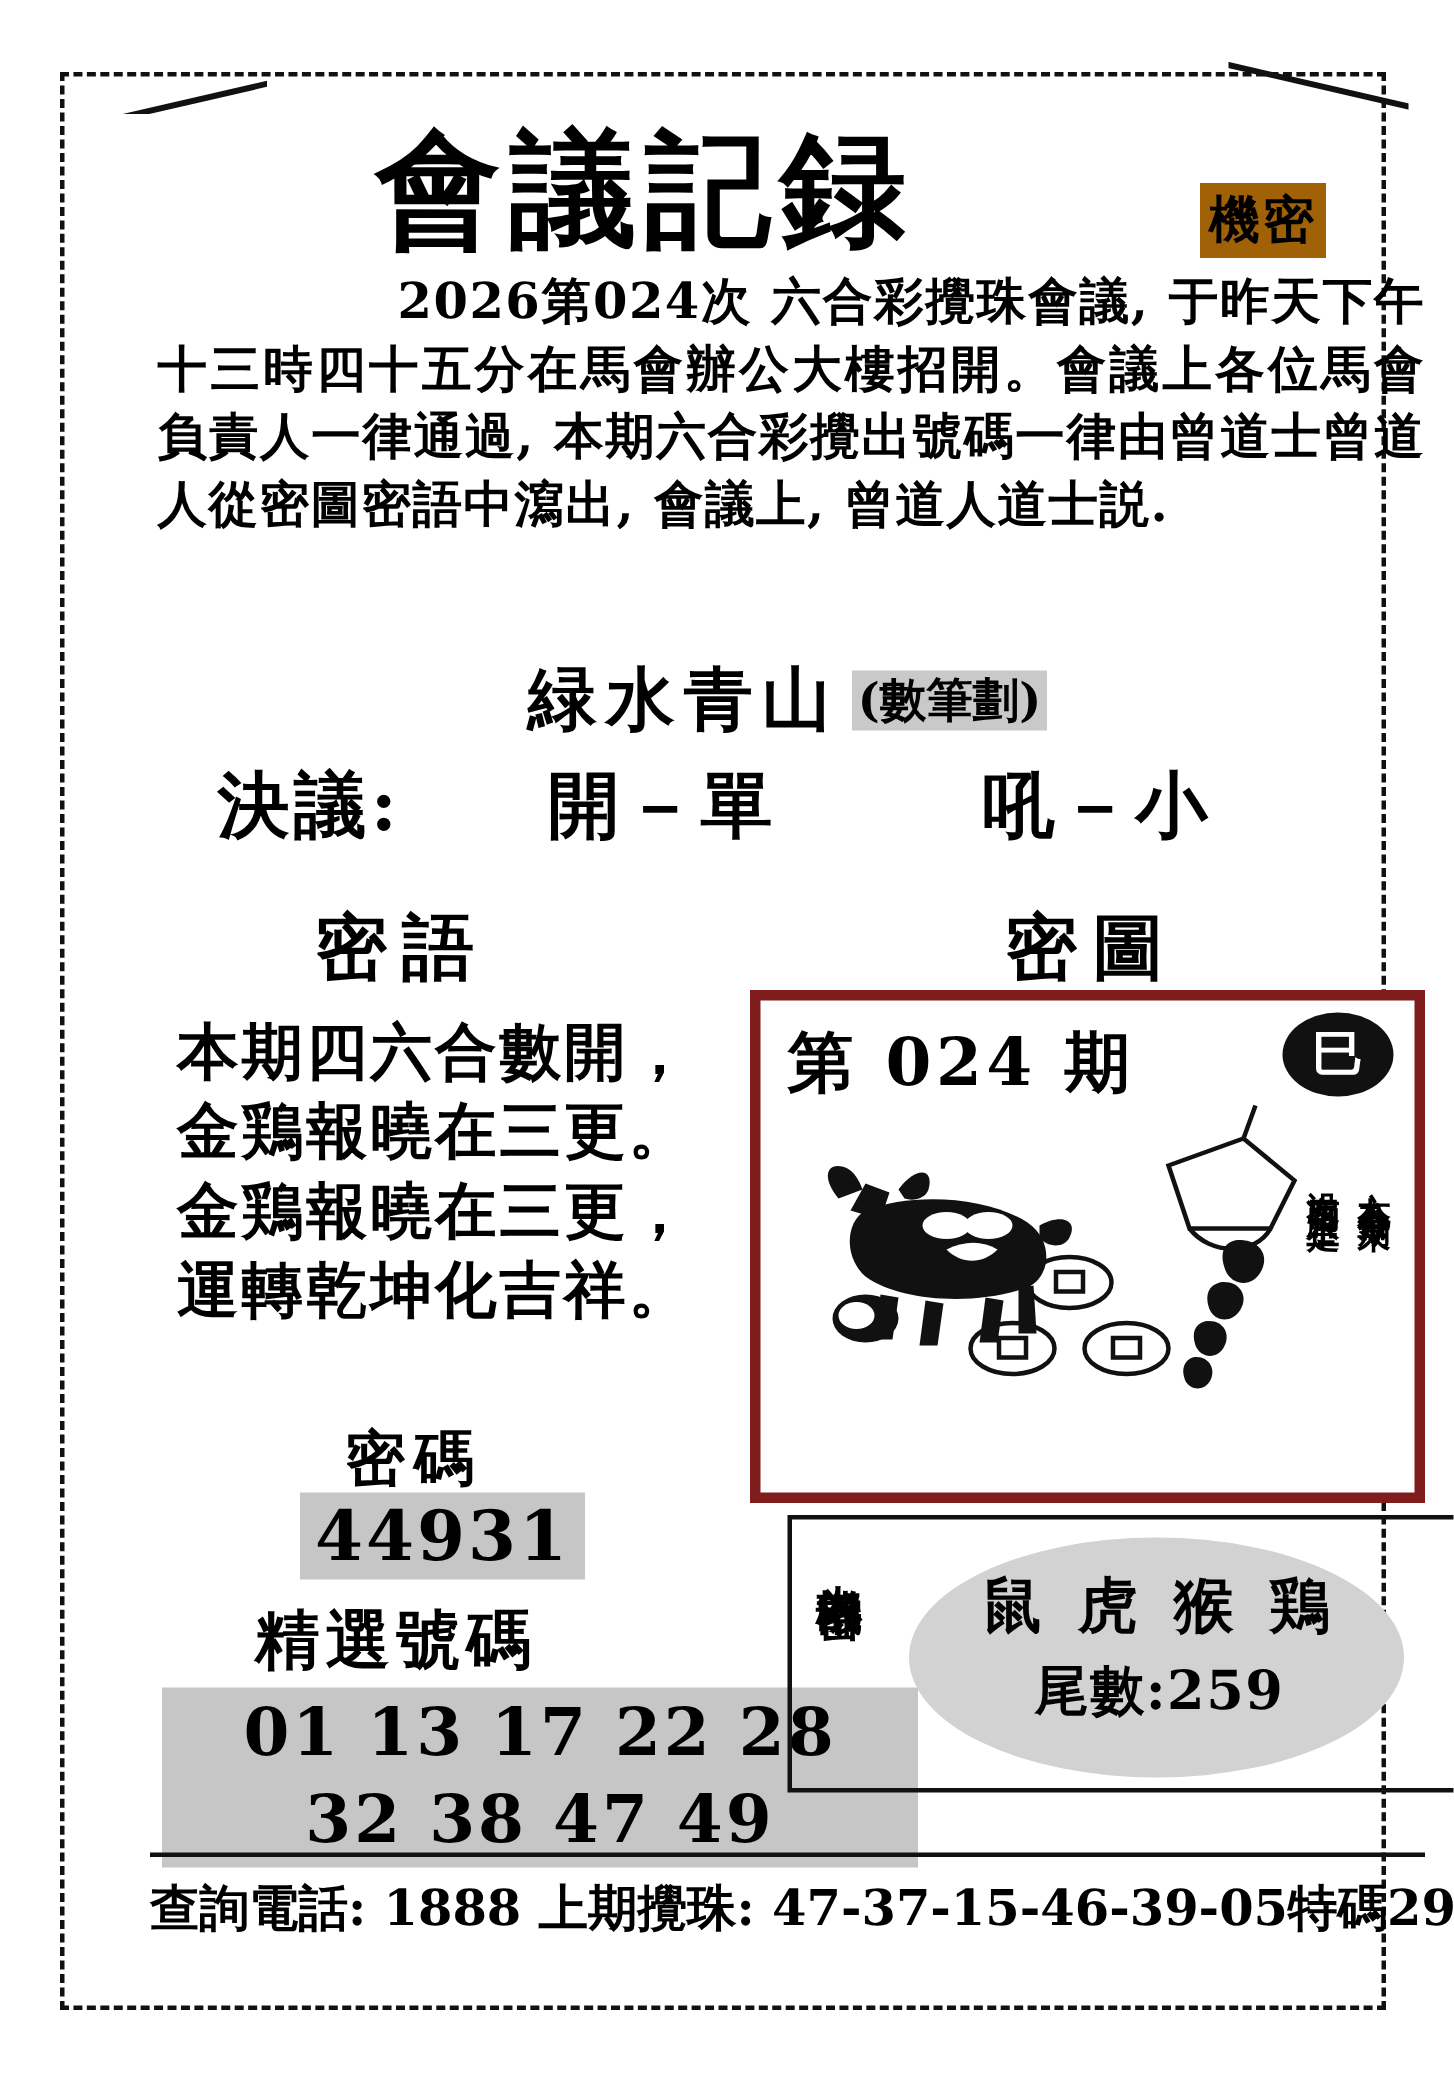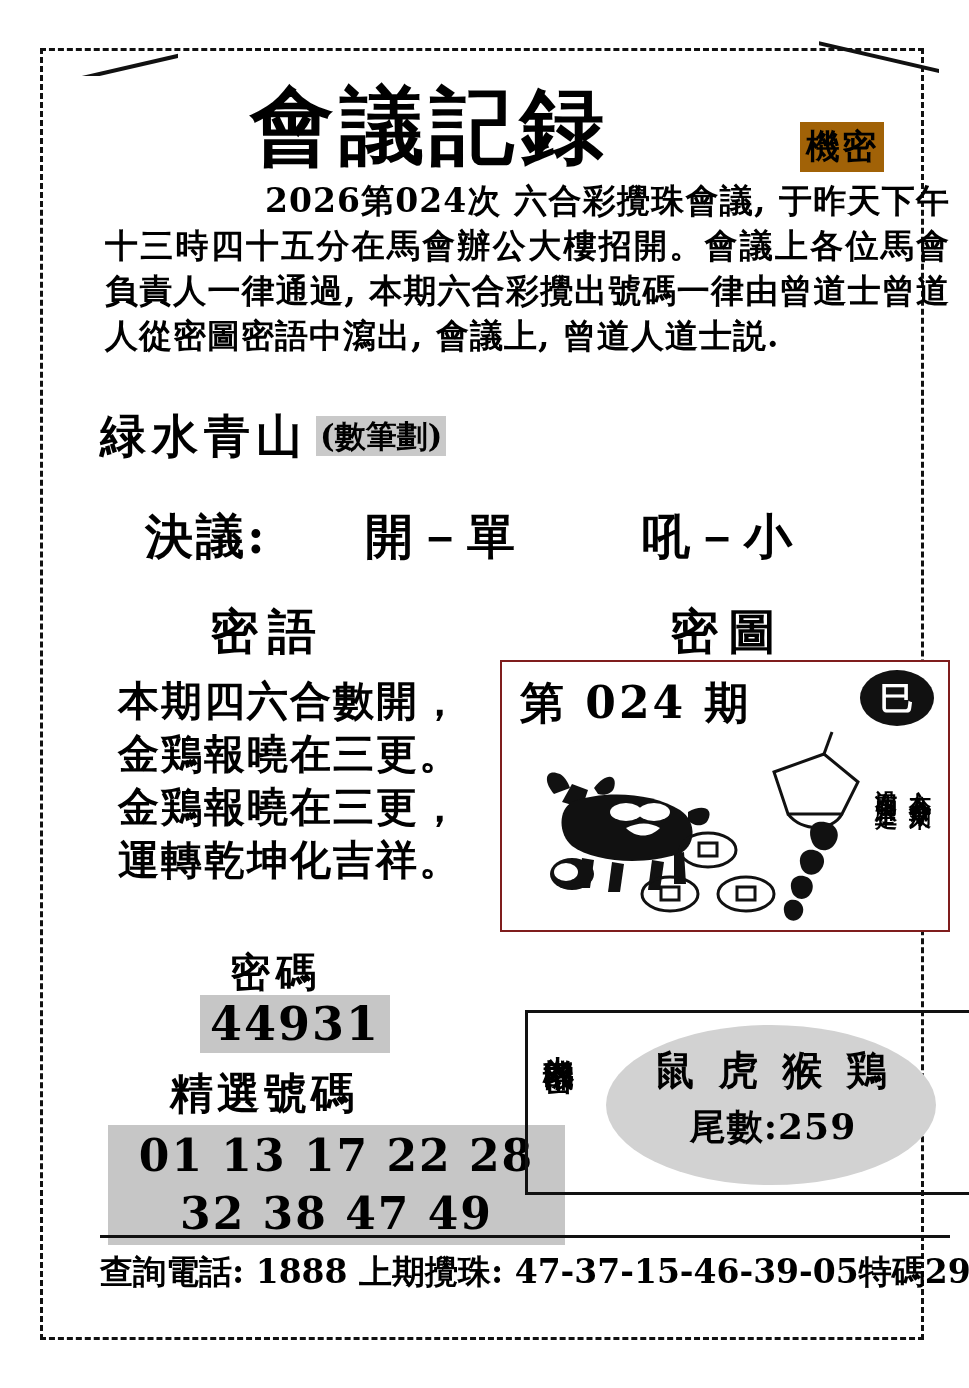--- a/index.html
+++ b/index.html
@@ -115,22 +115,23 @@
     line-height: 45px;
     text-align: justify;
     letter-spacing: 1px;
   }
   .para .indent { display: inline-block; width: 160px; }
 
   
   .slogan-row {
     position: absolute;
     left: 0;
-    top: 346px;
+    top: 376px;
     width: 850px;
+    text-align: center;
   }
   .slogan {
     font-size: 46px;
     font-weight: bold;
     letter-spacing: 6px;
     vertical-align: middle;
   }
   .slogan-note {
     font-size: 31px;
     font-weight: bold;
@@ -145,21 +146,21 @@
     position: absolute;
     left: 0;
     top: 445px;
     width: 850px;
     font-size: 48px;
     font-weight: bold;
     letter-spacing: 3px;
   }
   .res-label { position: absolute; left: 45px; top: 0; }
   .res-a { position: absolute; left: 265px; top: 0; }
-  .res-b { position: absolute; left: 542px; top: 0; }
+  .res-b { position: absolute; left: 555px; top: 0; }
 
   
   .sec-head-left {
     position: absolute;
     left: 110px;
     top: 540px;
     font-size: 48px;
     font-weight: bold;
     letter-spacing: 10px;
   }
@@ -207,38 +208,38 @@
     left: 70px;
     top: 1005px;
     font-size: 43px;
     font-weight: bold;
     letter-spacing: 4px;
   }
   .picked-nums {
     position: absolute;
     left: 8px;
     top: 1065px;
-    width: 457px;
+    width: 504px;
     text-align: center;
     font-size: 44px;
     font-weight: bold;
     line-height: 58px;
     background: #c6c6c6;
     padding: 2px 0;
     letter-spacing: 2px;
   }
 
   
   .pic-box {
     position: absolute;
     left: 400px;
     top: 600px;
     width: 450px;
-    height: 272px;
-    border: 2px solid #7f1d1d;
+    height: 342px;
+    border: 7px solid #7f1d1d;
     box-sizing: border-box;
     background: #fff;
     overflow: hidden;
   }
   .issue-no {
     position: absolute;
     left: 18px;
     top: 12px;
     font-size: 44px;
     font-weight: bold;

